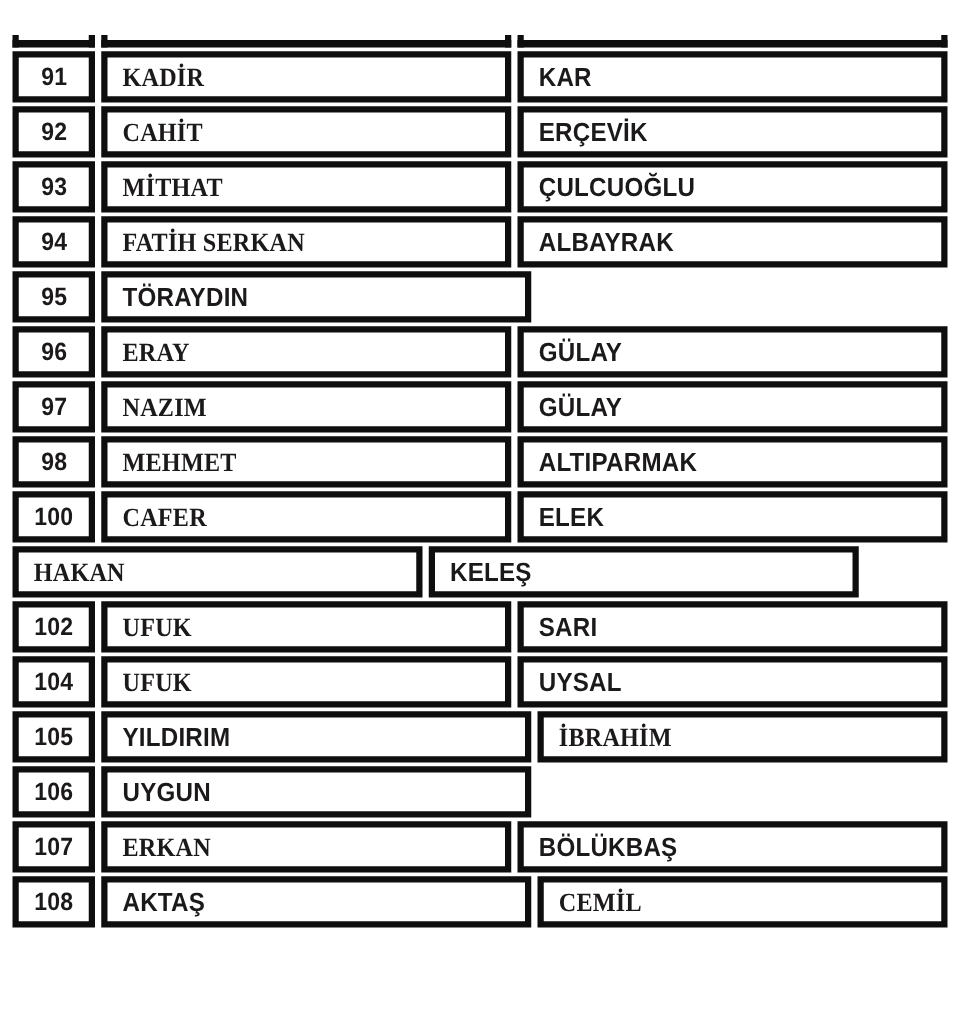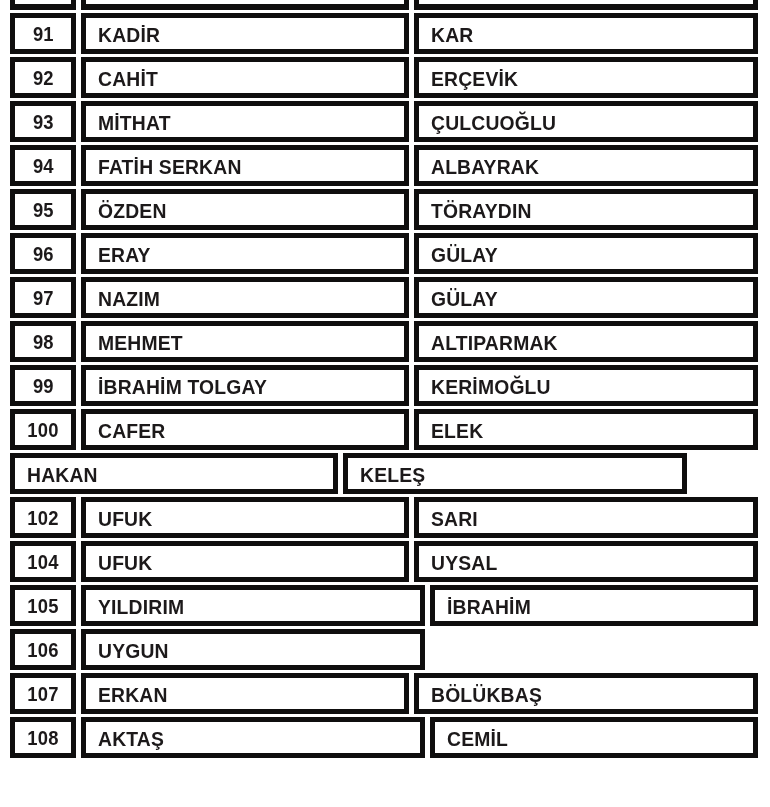--- a/index.html
+++ b/index.html
@@ -7,20 +7,21 @@
     padding: 0;
     background: #ffffff;
     width: 770px;
     height: 807px;
     overflow: hidden;
     font-family: "Liberation Sans", sans-serif;
   }
   .page {
     padding: 0 0 0 10px;
     width: 760px;
+    margin-top: 28px;
   }
   .row {
     display: flex;
     gap: 5px;
     margin-bottom: 3px;
   }
   .cell {
     box-sizing: content-box;
     background: #ffffff;
     border: 5px solid #0f0e0e;
@@ -29,20 +30,21 @@
     align-items: center;
     overflow: hidden;
   }
   .num {
     width: 56px;
     justify-content: center;
   }
   .name {
     width: 306px;
     padding-left: 12px;
+    font-family: Liberation Serif, serif;
   }
   .surname {
     width: 322px;
     padding-left: 12px;
     text-align: center;
   }
   .txt {
     display: inline-block;
     font-weight: 700;
     font-size: 21px;
@@ -122,23 +124,20 @@
     </div>
     <div class="cell surname">
       <span class="txt">ALBAYRAK</span>
     </div>
   </div>
 
   <div class="row">
     <div class="cell num">
       <span class="txt">95</span>
     </div>
-    <div class="cell name">
-      <span class="txt">ÖZDEN</span>
-    </div>
     <div class="cell surname">
       <span class="txt">TÖRAYDIN</span>
     </div>
   </div>
 
   <div class="row">
     <div class="cell num">
       <span class="txt">96</span>
     </div>
     <div class="cell name">
@@ -166,31 +165,20 @@
       <span class="txt">98</span>
     </div>
     <div class="cell name">
       <span class="txt">MEHMET</span>
     </div>
     <div class="cell surname">
       <span class="txt">ALTIPARMAK</span>
     </div>
   </div>
 
-  <div class="row">
-    <div class="cell num">
-      <span class="txt">99</span>
-    </div>
-    <div class="cell name">
-      <span class="txt">İBRAHİM TOLGAY</span>
-    </div>
-    <div class="cell surname">
-      <span class="txt">KERİMOĞLU</span>
-    </div>
-  </div>
 
   <div class="row">
     <div class="cell num">
       <span class="txt">100</span>
     </div>
     <div class="cell name">
       <span class="txt">CAFER</span>
     </div>
     <div class="cell surname">
       <span class="txt">ELEK</span>

